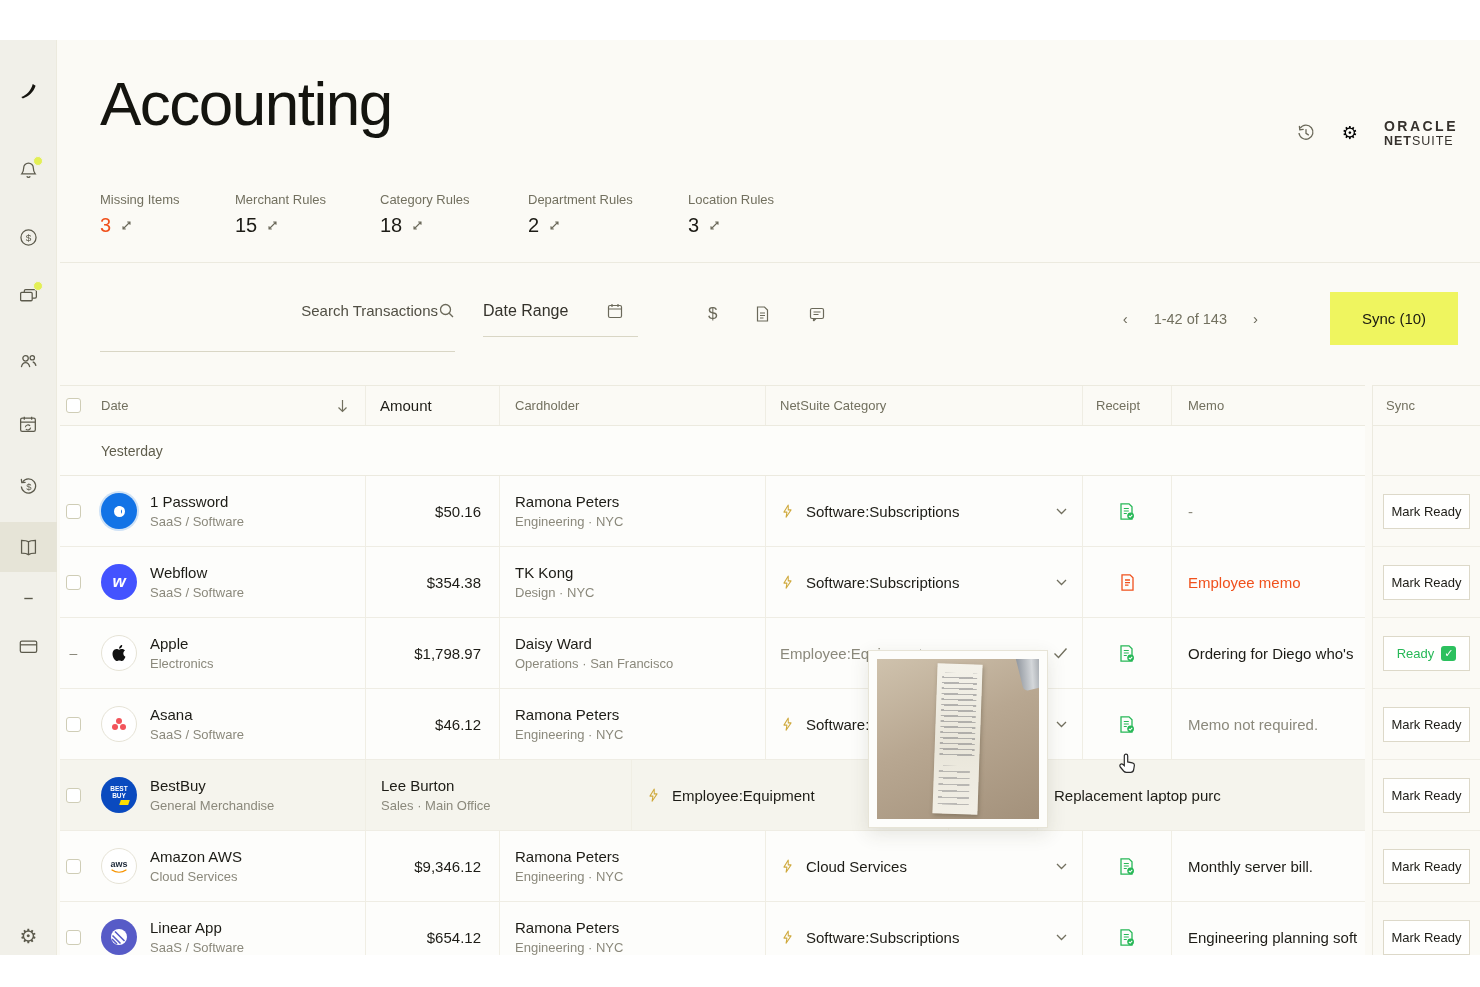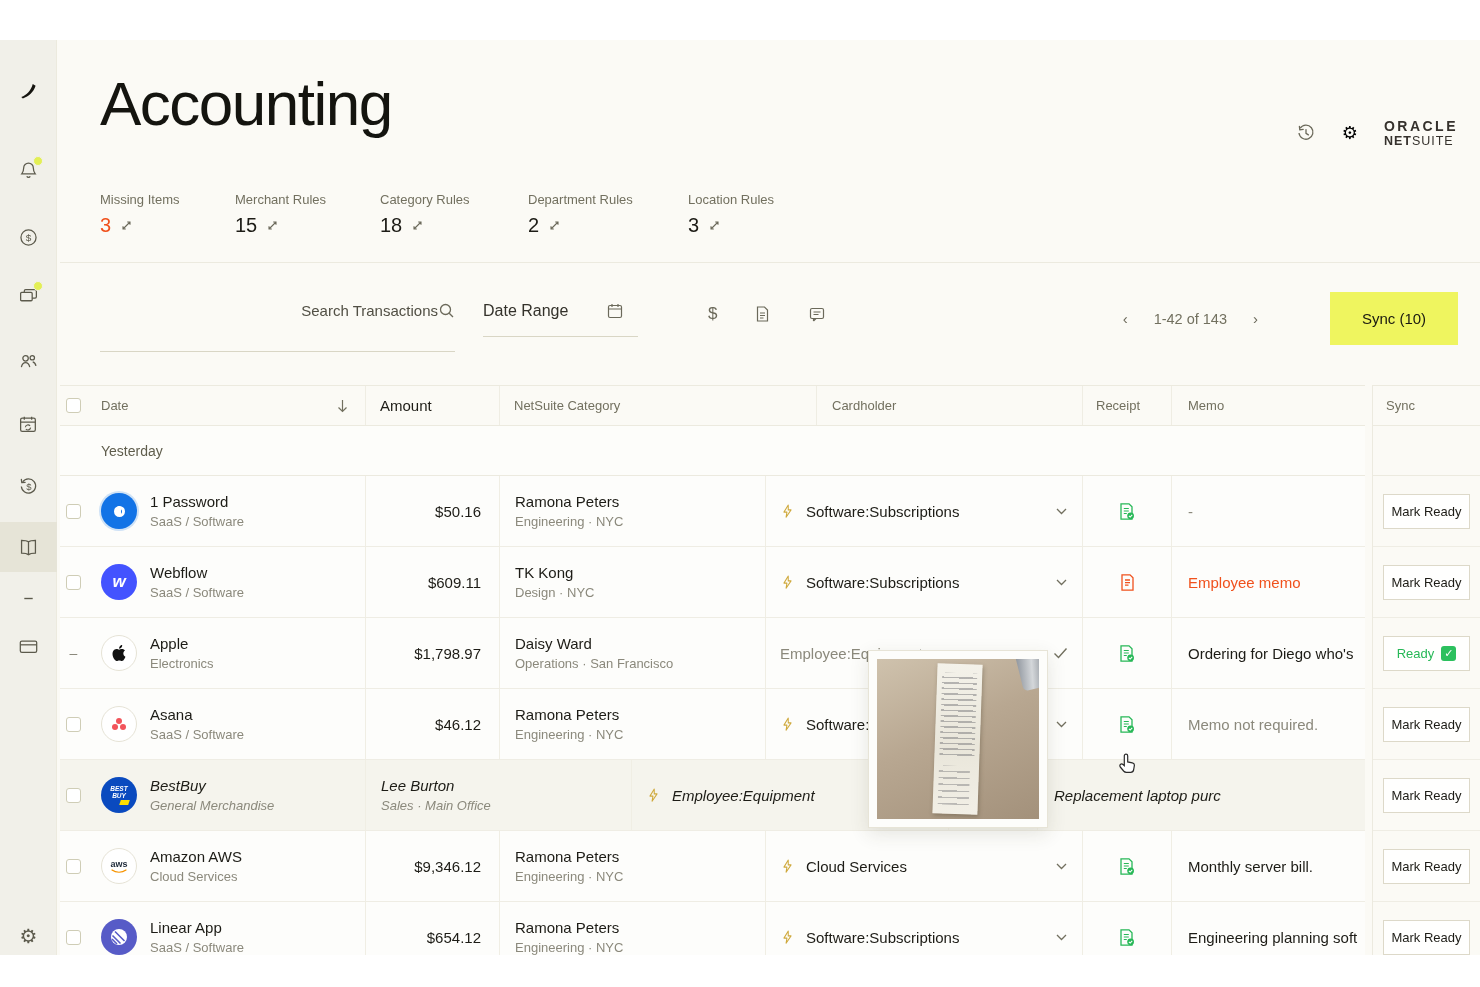--- a/index.html
+++ b/index.html
@@ -47,21 +47,21 @@
   .pager .chev { font-size:15px; cursor:pointer; color:#6b695a; }
   .sync-btn { position:absolute; right:0; top:0; width:128px; height:53px; background:#eff55f; border:none; font-size:15px; color:#191810; cursor:pointer; font-family:inherit; }
 
   
   .table { position:absolute; left:3px; top:345px; width:1305px; bottom:0; background:#fdfdfa; border-top:1px solid #eceadf; }
   .thead { display:flex; height:40px; border-bottom:1px solid #eceadf; background:#fbfaf5; }
   .th { font-size:13px; color:#72705f; display:flex; align-items:center; padding-left:14px; border-right:1px solid #efede3; }
   .group-row { height:50px; border-bottom:1px solid #eceadf; display:flex; align-items:center; background:#fdfdfa; }
   .group-label { font-size:14px; color:#5f5d4c; padding-left:41px; }
   .trow { display:flex; height:71px; border-bottom:1px solid #efede4; background:#fdfdfb; cursor:pointer; }
-  .trow.hover { background:#f5f4ed;font-style:italic; }
+  .trow.hover { background:#f5f4ed; }
   .cell { display:flex; align-items:center; border-right:1px solid #f0eee4; overflow:hidden; }
   .c-cb { width:27px; justify-content:center; border-right:none; }
   .c-date { width:279px; padding-left:14px; }
   .c-amt { width:134px; justify-content:flex-end; padding-right:18px; font-size:15px; color:#1d1c16; }
   .c-holder { width:266px; padding-left:15px; }
   .c-cat { width:317px; padding-left:14px; gap:11px; }
   .c-rec { width:89px; justify-content:center; }
   .c-memo { width:193px; padding-left:16px; font-size:15px; color:#1d1c16; border-right:none; }
   .c-memo.muted { color:#8b897c; }
   .c-memo.warn { color:#f0511c; }
@@ -324,25 +324,25 @@
             <span>Date</span>
             <span>
                 <svg width="13" height="14" viewBox="0 0 13 14" fill="none" stroke="#72705f" stroke-width="1.2">
                   <path d="M6.5 1v11M2.5 8.5 6.5 12.5 10.5 8.5"></path>
                 </svg>
               </span>
           </div>
           <div class="th c-amt" style="justify-content:flex-start;padding-left:14px;">
               <span>Amount</span>
             </div>
+          <div class="th c-holder">
+              <span>Cardholder</span>
+            </div>
           <div class="th c-cat">
               <span>NetSuite Category</span>
-            </div>
-          <div class="th c-holder">
-              <span>Cardholder</span>
             </div>
           <div class="th c-rec" style="justify-content:flex-start;padding-left:13px;">
               <span>Receipt</span>
             </div>
           <div class="th c-memo" style="font-size:13px;color:#72705f;">
               <span>Memo</span>
             </div>
         </div>
         <div class="group-row">
           <span class="group-label">Yesterday</span>
@@ -406,21 +406,21 @@
                 <div class="merchant">
                   <span>
                     <span class="logo" style="background:#4353ff;color:#fff;font-weight:700;font-style:italic;font-size:17px;">w</span>
                   </span>
                   <div>
                     <div class="m-name">Webflow</div>
                     <div class="m-sub">SaaS / Software</div>
                   </div>
                 </div>
               </div>
-              <div class="cell c-amt">$609.11</div>
+              <div class="cell c-amt">$354.38</div>
               <div class="cell c-holder">
                 <div>
                   <div class="m-name">TK Kong</div>
                   <div class="m-sub">Design · NYC</div>
                 </div>
               </div>
               <div class="cell c-cat">
                 <span>
                   <svg width="15" height="16" viewBox="0 0 16 16" fill="none" stroke="#cfa93c" stroke-width="1.1" stroke-linejoin="round">
                     <path d="M8.8 1.6 4.2 9.2h3.2L6.5 14.6l5.3-7.8h-3z"></path>

